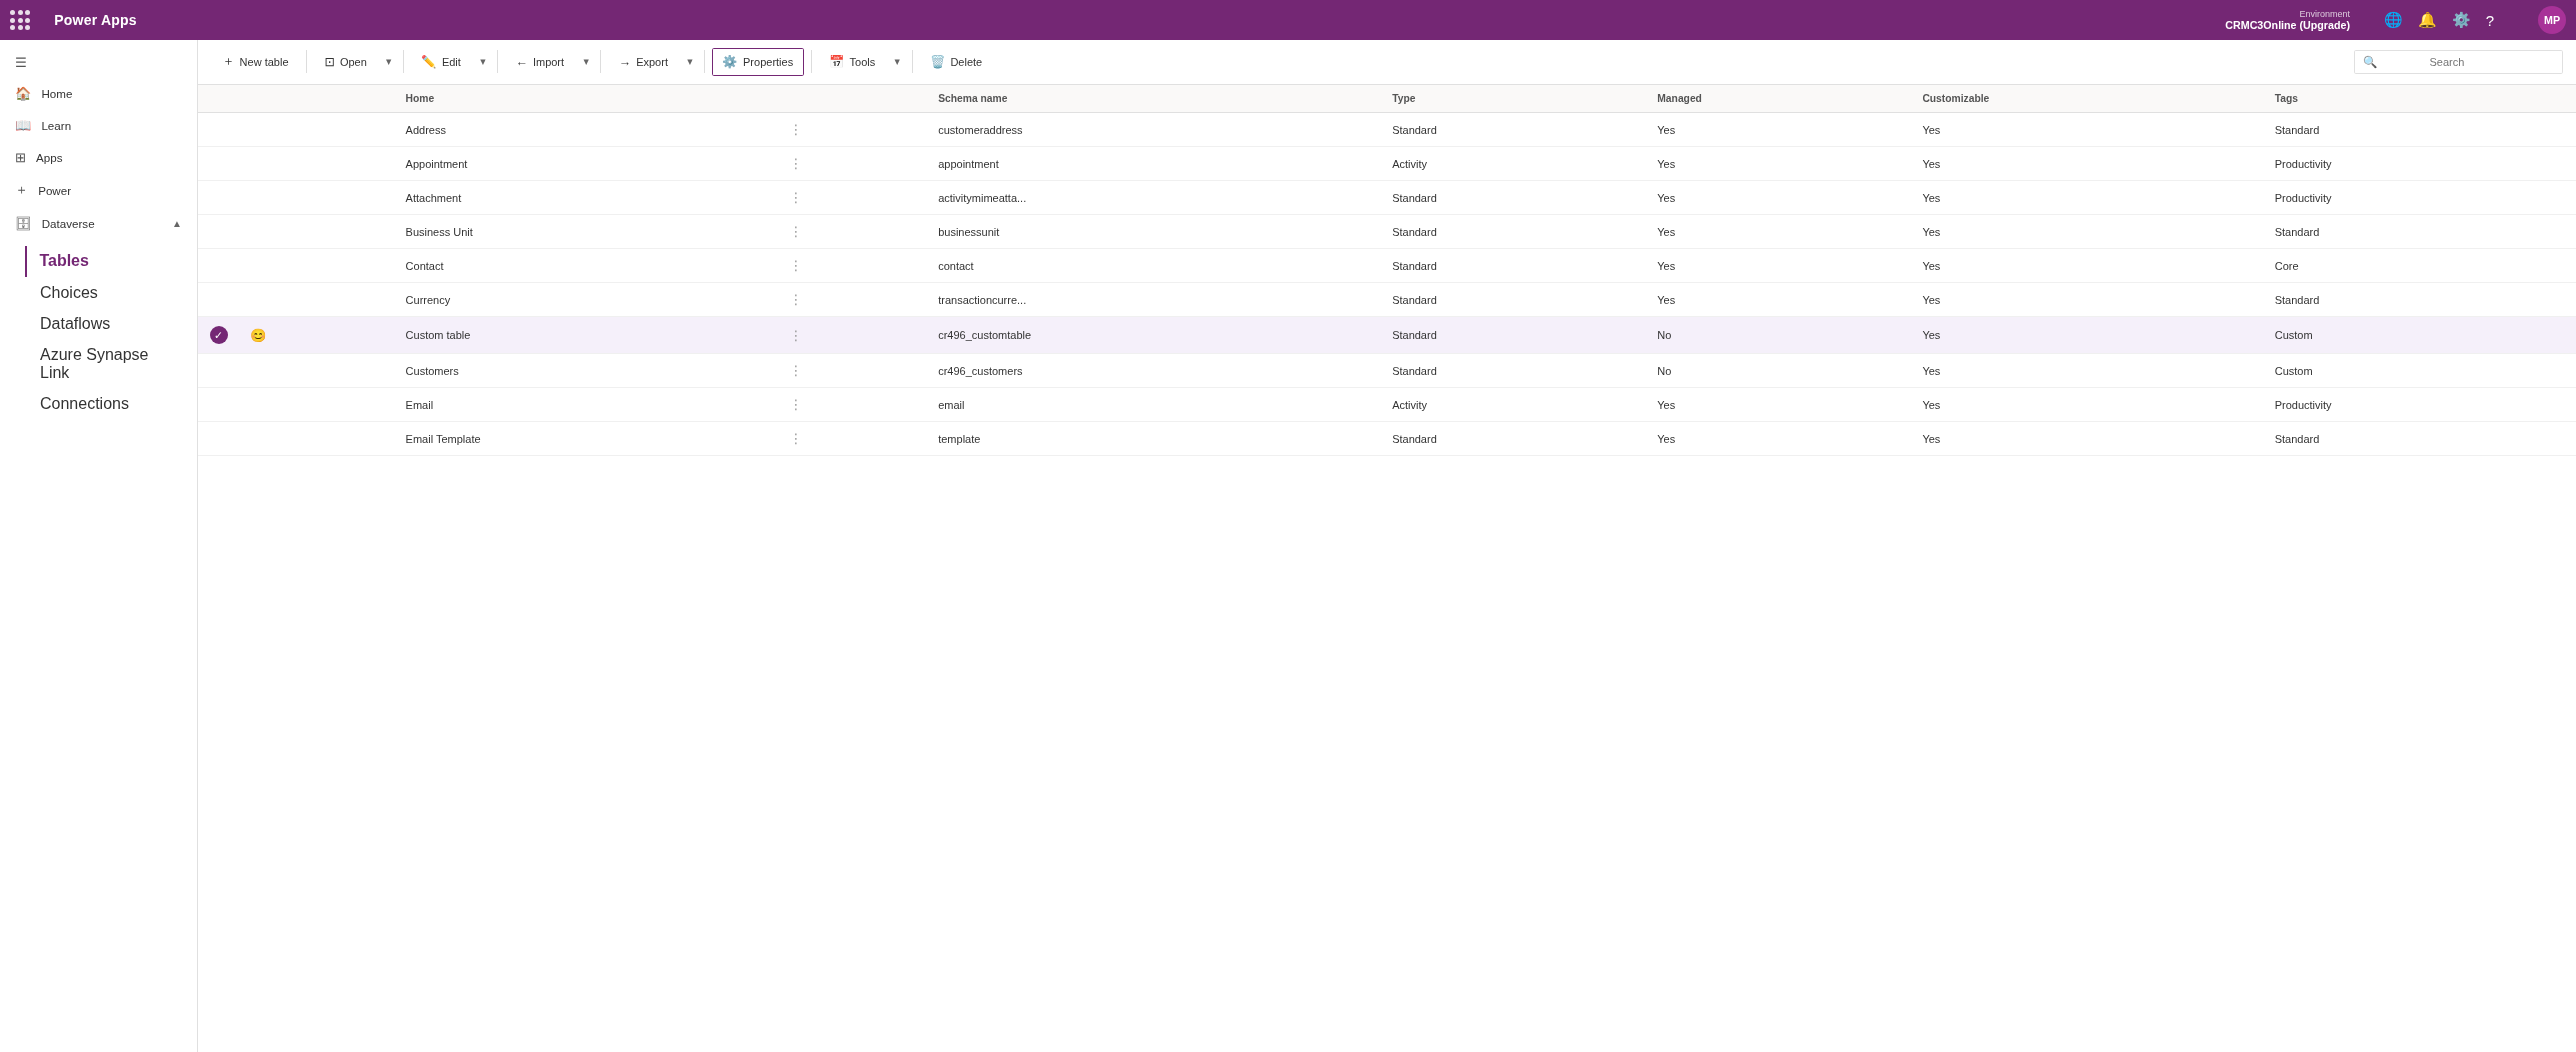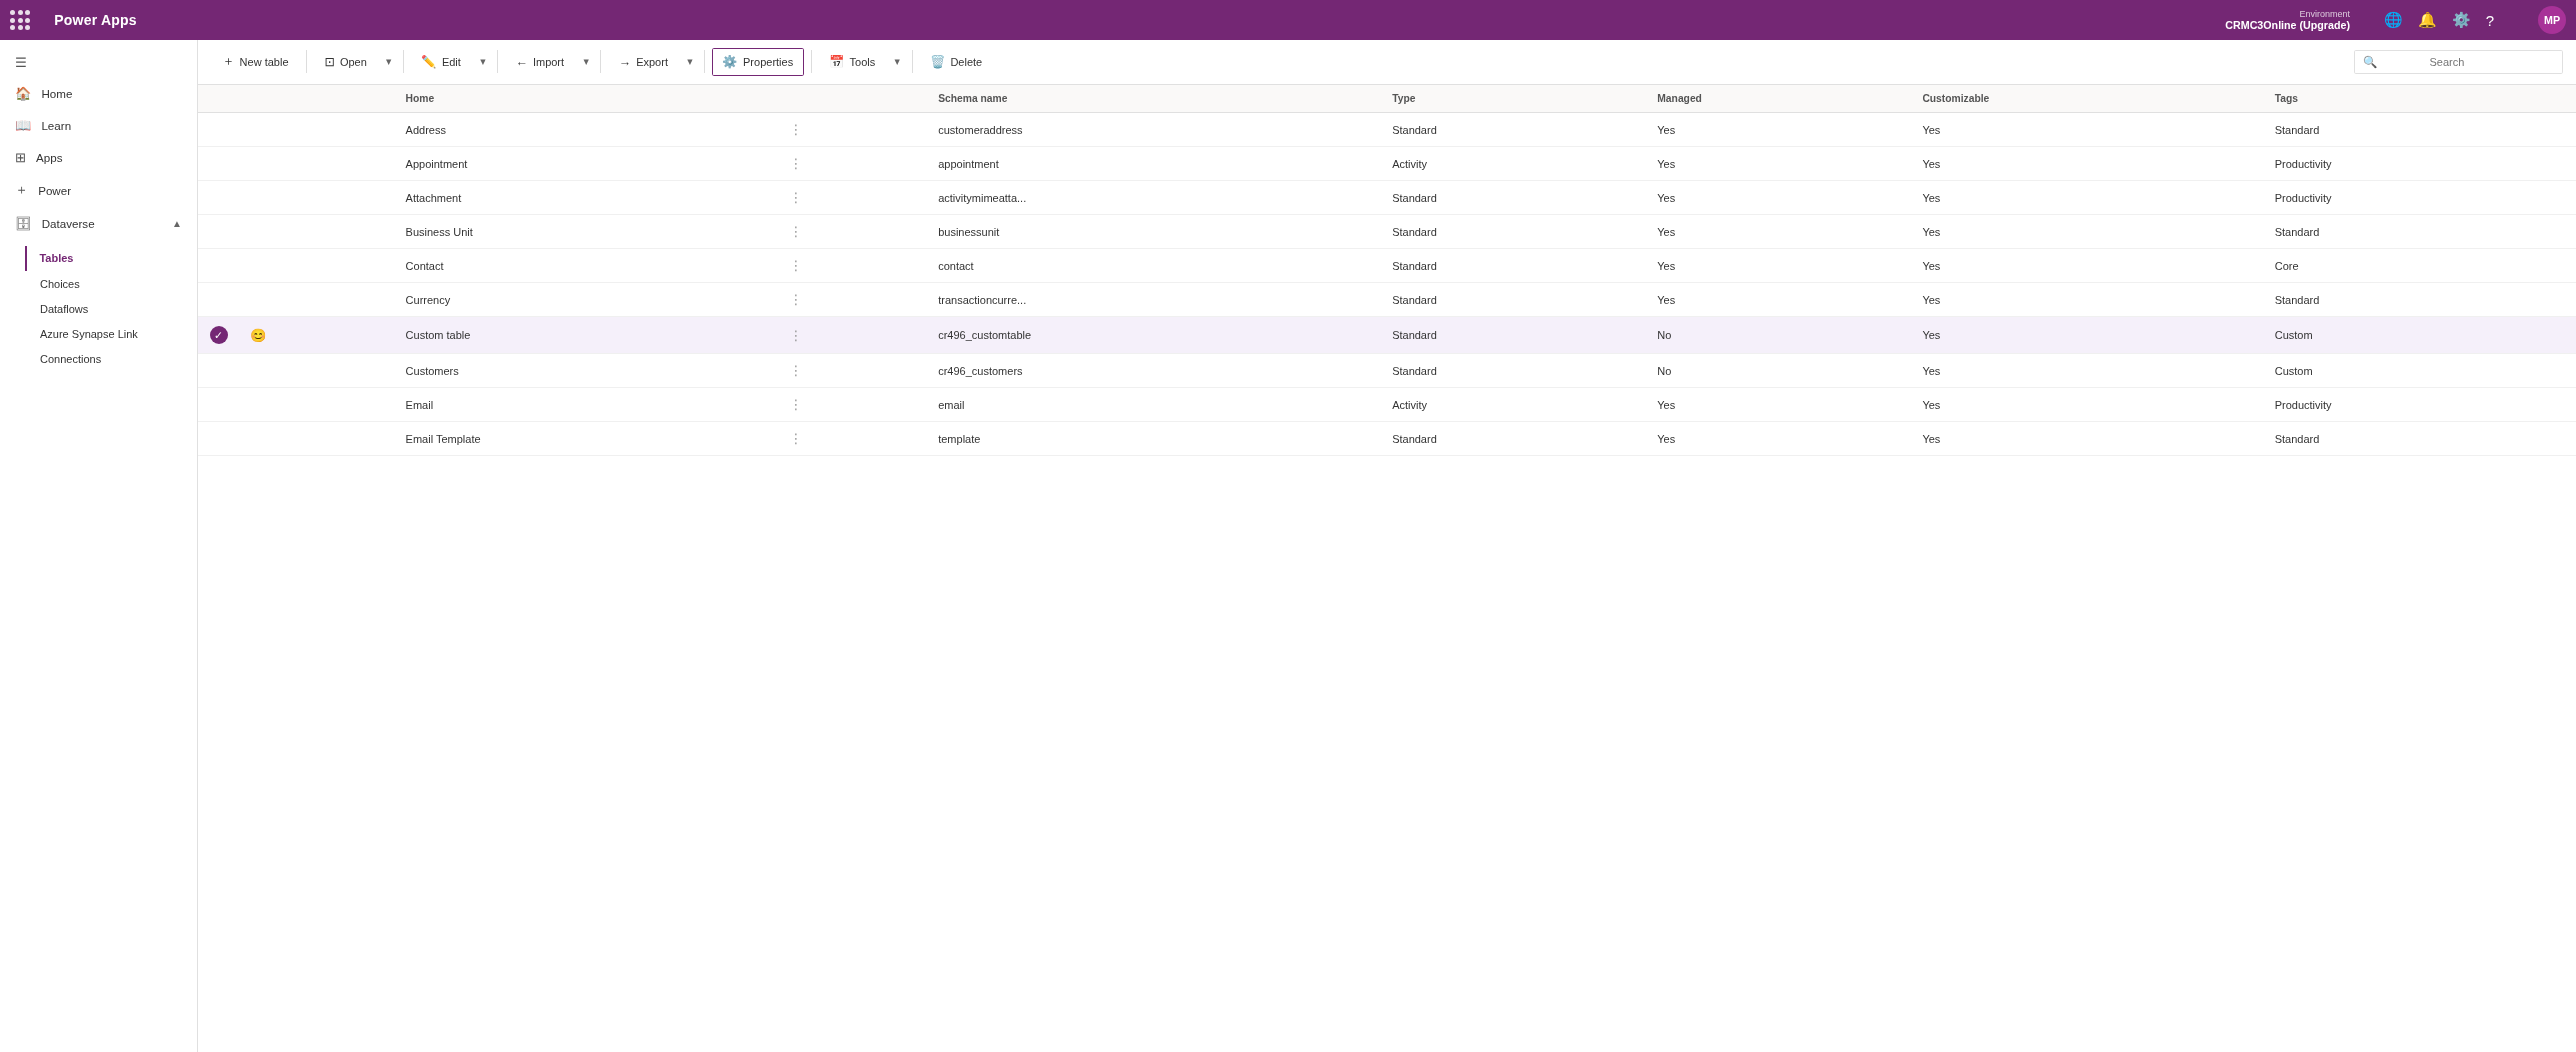--- a/index.html
+++ b/index.html
@@ -28,21 +28,21 @@
 
     
     .main-layout { display:flex; height:calc(100vh - 40px); }
 
     
     .sidebar { width:198px; background:white; display:flex;flex-direction:column; border-right:0.8px solid #e0e0e0; overflow-y:auto; flex-shrink:0; }
     .sidebar-top { padding:6.6px 0; }
     .sidebar-item { display:flex;align-items:center;gap:10px;padding:8.3px 15px;cursor:pointer;color:#333;font-size:11.6px; }
     .sidebar-icon { font-size:13.2px;color:#555; }
     .sidebar-sub { padding:6.6px 0 6.6px 25px; }
-    .sidebar-sub-item { padding:6.6px 15px;cursor:pointer;color:#333;font-size:11px;display:flex;align-items:center;gap:6.6px; }
+    .sidebar-sub-item { padding:6.6px 15px;cursor:pointer;color:#333;font-size:16px;display:flex;align-items:center;gap:6.6px; }
     .sidebar-sub-item.active-sub { font-weight:600;color:#742774; border-left:2.5px solid #742774; padding-left:12.4px; }
     .dataverse-header { display:flex;align-items:center;justify-content:space-between;padding:8.3px 15px;cursor:pointer;color:#333;font-size:11.6px; }
 
     
     .sidebar::-webkit-scrollbar { width:3.3px; }
     .sidebar::-webkit-scrollbar-thumb { background:#ccc;border-radius:1.7px; }
 
     
     .content { flex:1;display:flex;flex-direction:column;overflow:hidden; background:white; }
 

